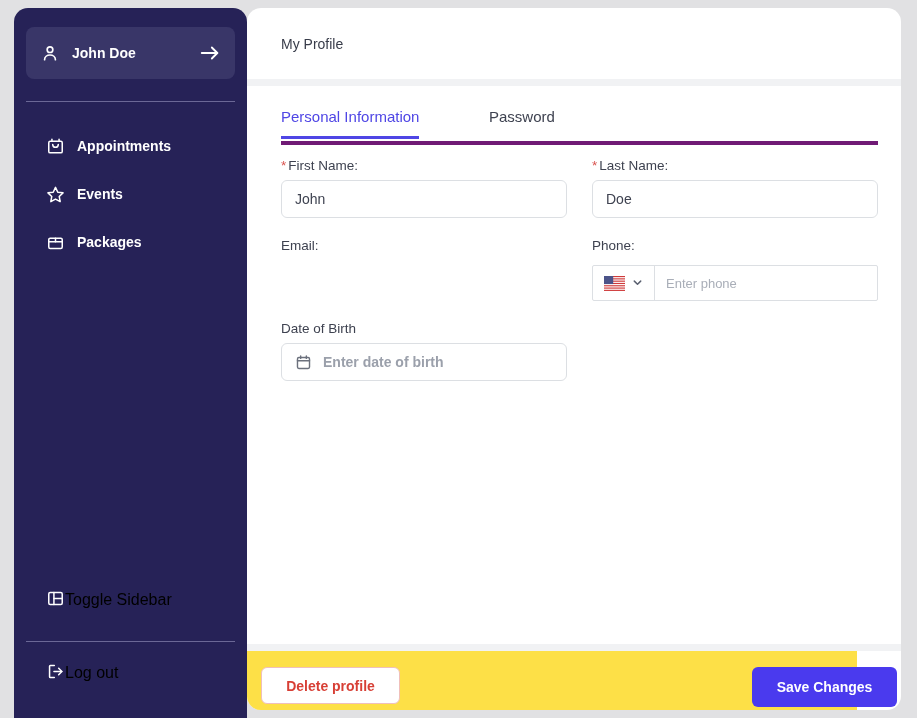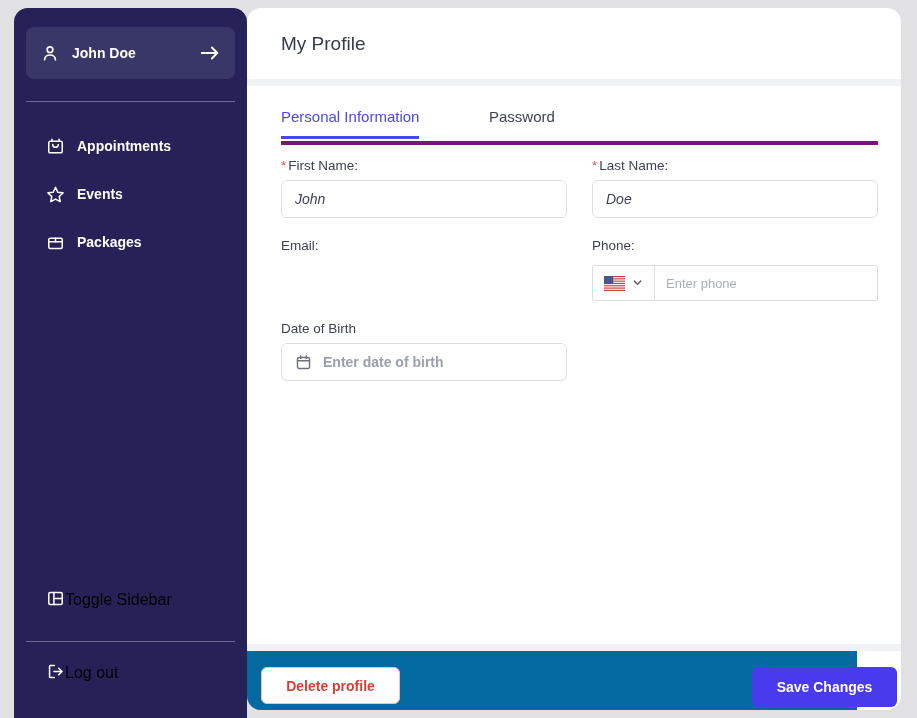--- a/index.html
+++ b/index.html
@@ -127,21 +127,21 @@
 
   #page-header {
     position: absolute;
     left: 0; top: 0;
     width: 654px; height: 71px;
     display: flex;
     align-items: center;
     padding-left: 34px;
   }
   #page-header .title {
-    font-size: 19px;
+    font-size: 14px;
     color: #383c4a;
     font-weight: normal;
   }
   #header-divider {
     position: absolute;
     left: 0; top: 71px;
     width: 654px; height: 7px;
     background: #f1f2f4;
   }
 
@@ -201,21 +201,20 @@
     width: 100%;
     height: 38px;
     border: 1px solid #dcdfe3;
     border-radius: 6px;
     padding: 0 13px;
     font-family: "Liberation Sans", sans-serif;
     font-size: 14px;
     color: #3e4250;
     background: #ffffff;
     outline: none;
-    font-style: italic;
   }
   .text-input::placeholder { color: #a3a8b3; }
 
   
   .phone-group {
     display: flex;
     width: 100%;
     height: 36px;
     border: 1px solid #dcdfe3;
     border-radius: 2px;
@@ -276,21 +275,21 @@
   #footer-divider {
     position: absolute;
     left: 0; top: 636px;
     width: 654px; height: 7px;
     background: #f1f2f4;
   }
   #footer {
     position: absolute;
     left: 0; top: 643px;
     width: 610px; height: 59px;
-    background: #0369a1;
+    background: #fde047;
   }
   #delete-profile-button {
     position: absolute;
     left: 14px; top: 16px;
     width: 139px; height: 37px;
     background: #ffffff;
     border: 1px solid #f0bfbb;
     border-radius: 6px;
     color: #d73f35;
     font-family: "Liberation Sans", sans-serif;

